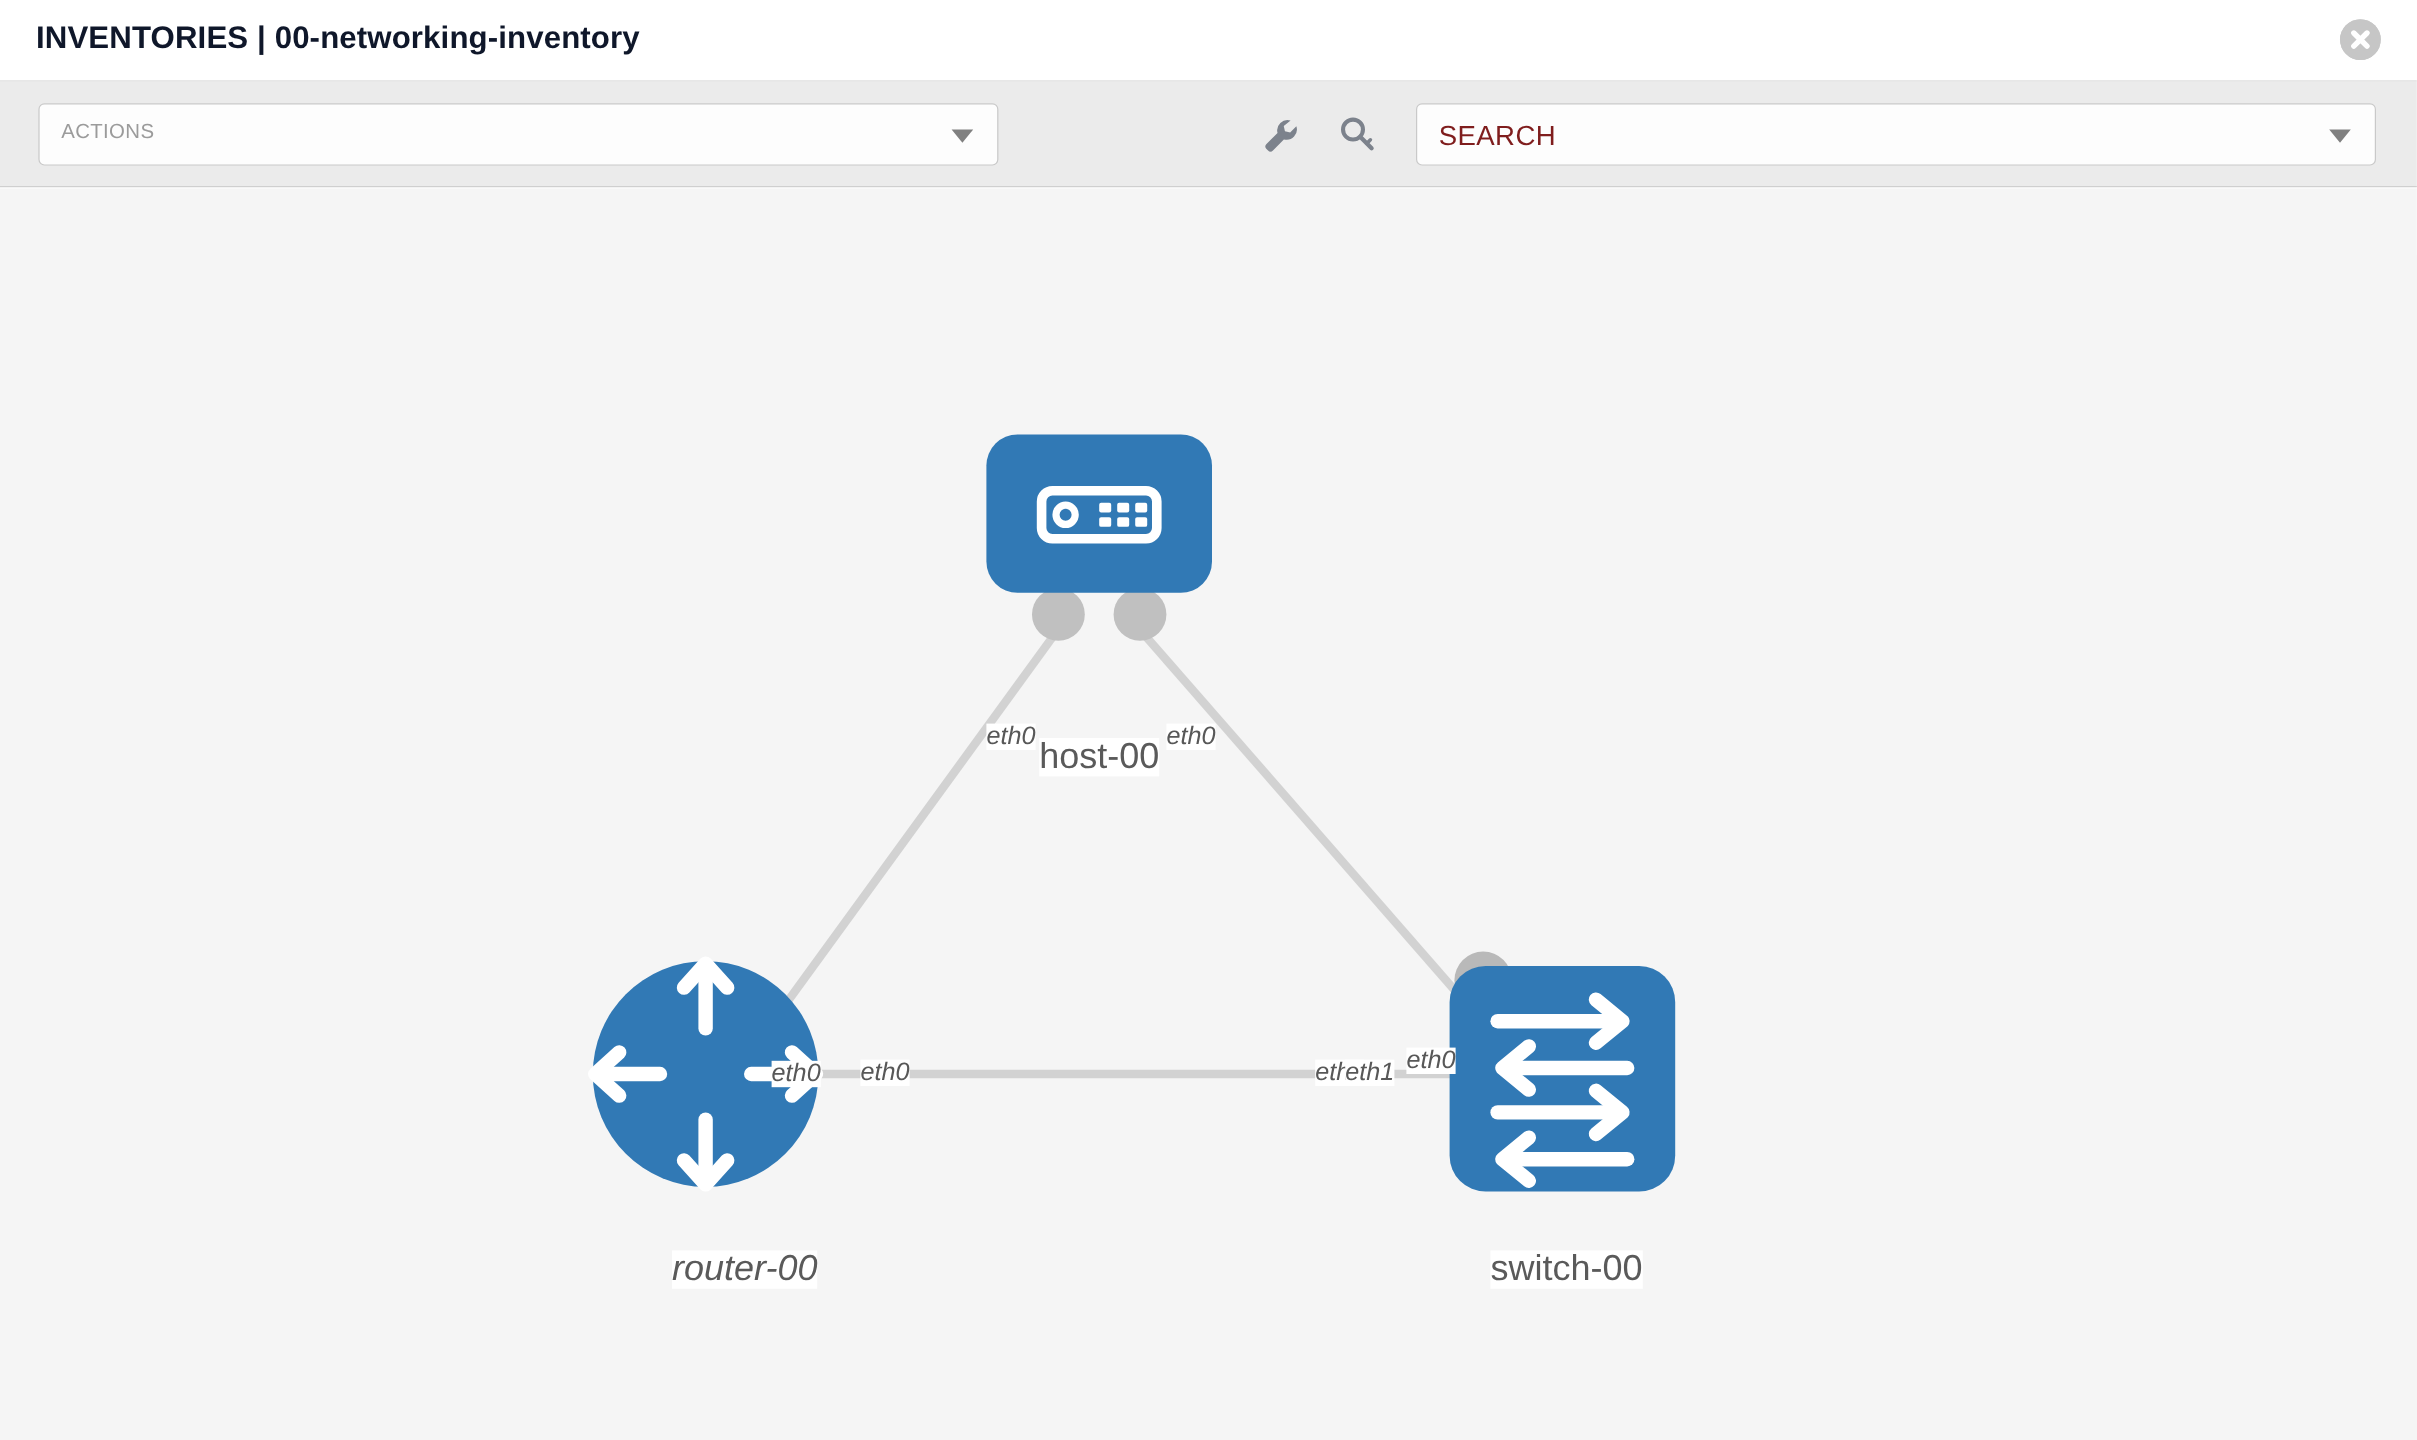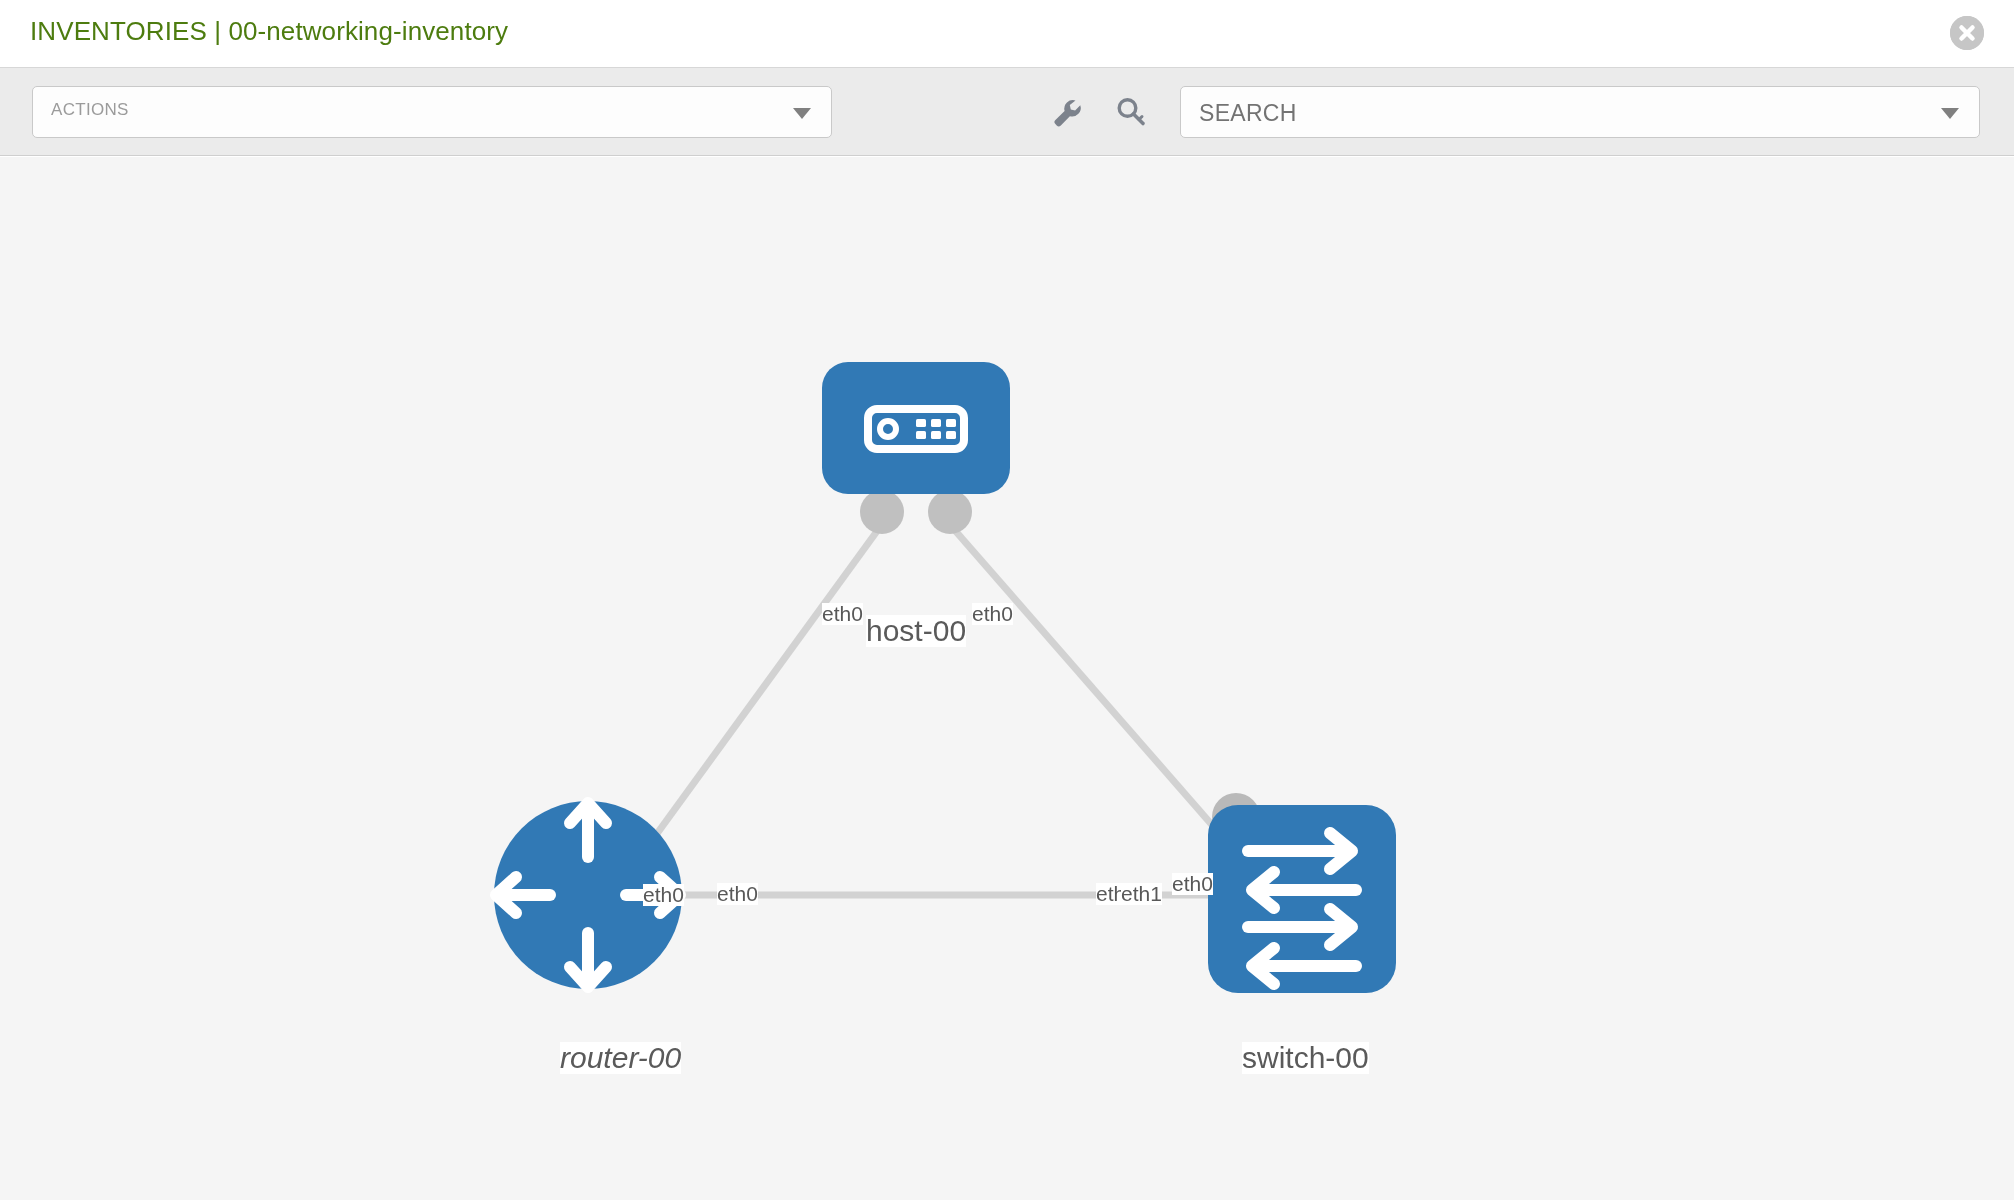--- a/index.html
+++ b/index.html
@@ -31,22 +31,22 @@
     height: 68px;
     background: #ffffff;
     border-bottom: 1px solid #d7d7d7;
     box-sizing: border-box;
   }
   .header-title {
     position: absolute;
     left: 30px;
     top: 16px;
     font-size: 26px;
-    font-weight: normal;
-    color: #4d7c0f;
+    font-weight: bold;
+    color: #0f172a;
     letter-spacing: 0.1px;
     white-space: nowrap;
   }
   .close-btn {
     position: absolute;
     right: 30px;
     top: 16px;
     width: 34px;
     height: 34px;
     border-radius: 50%;
@@ -113,21 +113,21 @@
     border: 1px solid #c9c9c9;
     border-radius: 5px;
     box-sizing: border-box;
     cursor: text;
   }
   .search-label {
     position: absolute;
     left: 18px;
     top: 13px;
     font-size: 23px;
-    color: #737373;
+    color: #7f1d1d;
     letter-spacing: 0.3px;
   }
 
   
   .canvas {
     position: absolute;
     left: 0; top: 157px;
     width: 2014px;
     height: 1043px;
     background: #f5f5f5;
@@ -149,20 +149,21 @@
     white-space: nowrap;
     line-height: 1.05;
   }
   .nlabel.big {
     font-size: 30px;
     margin-top: 28px;
   }
   .nlabel.iface {
     font-size: 21px;
     color: #585858;
+    font-style: italic;
   }
 </style>
 </head>
 <body>
 
 <div class="app">
 
   <div class="header">
     <div class="header-title">INVENTORIES | 00-networking-inventory</div>
     <div class="close-btn">

